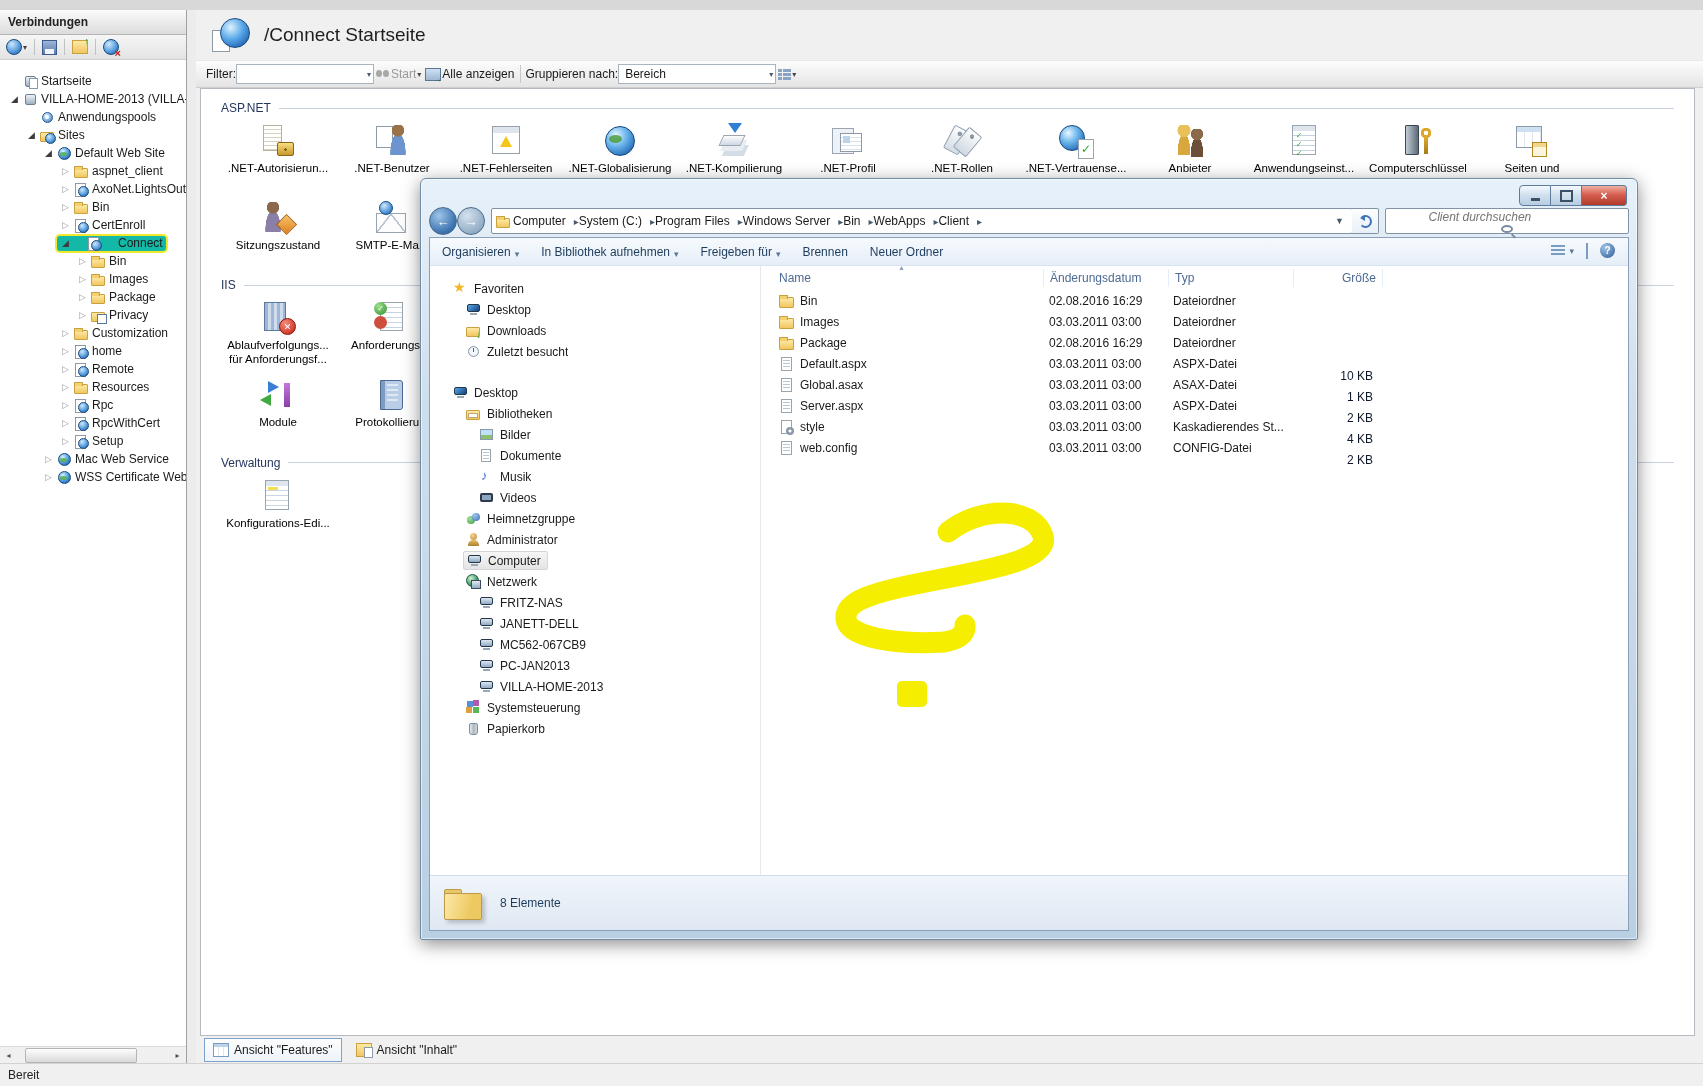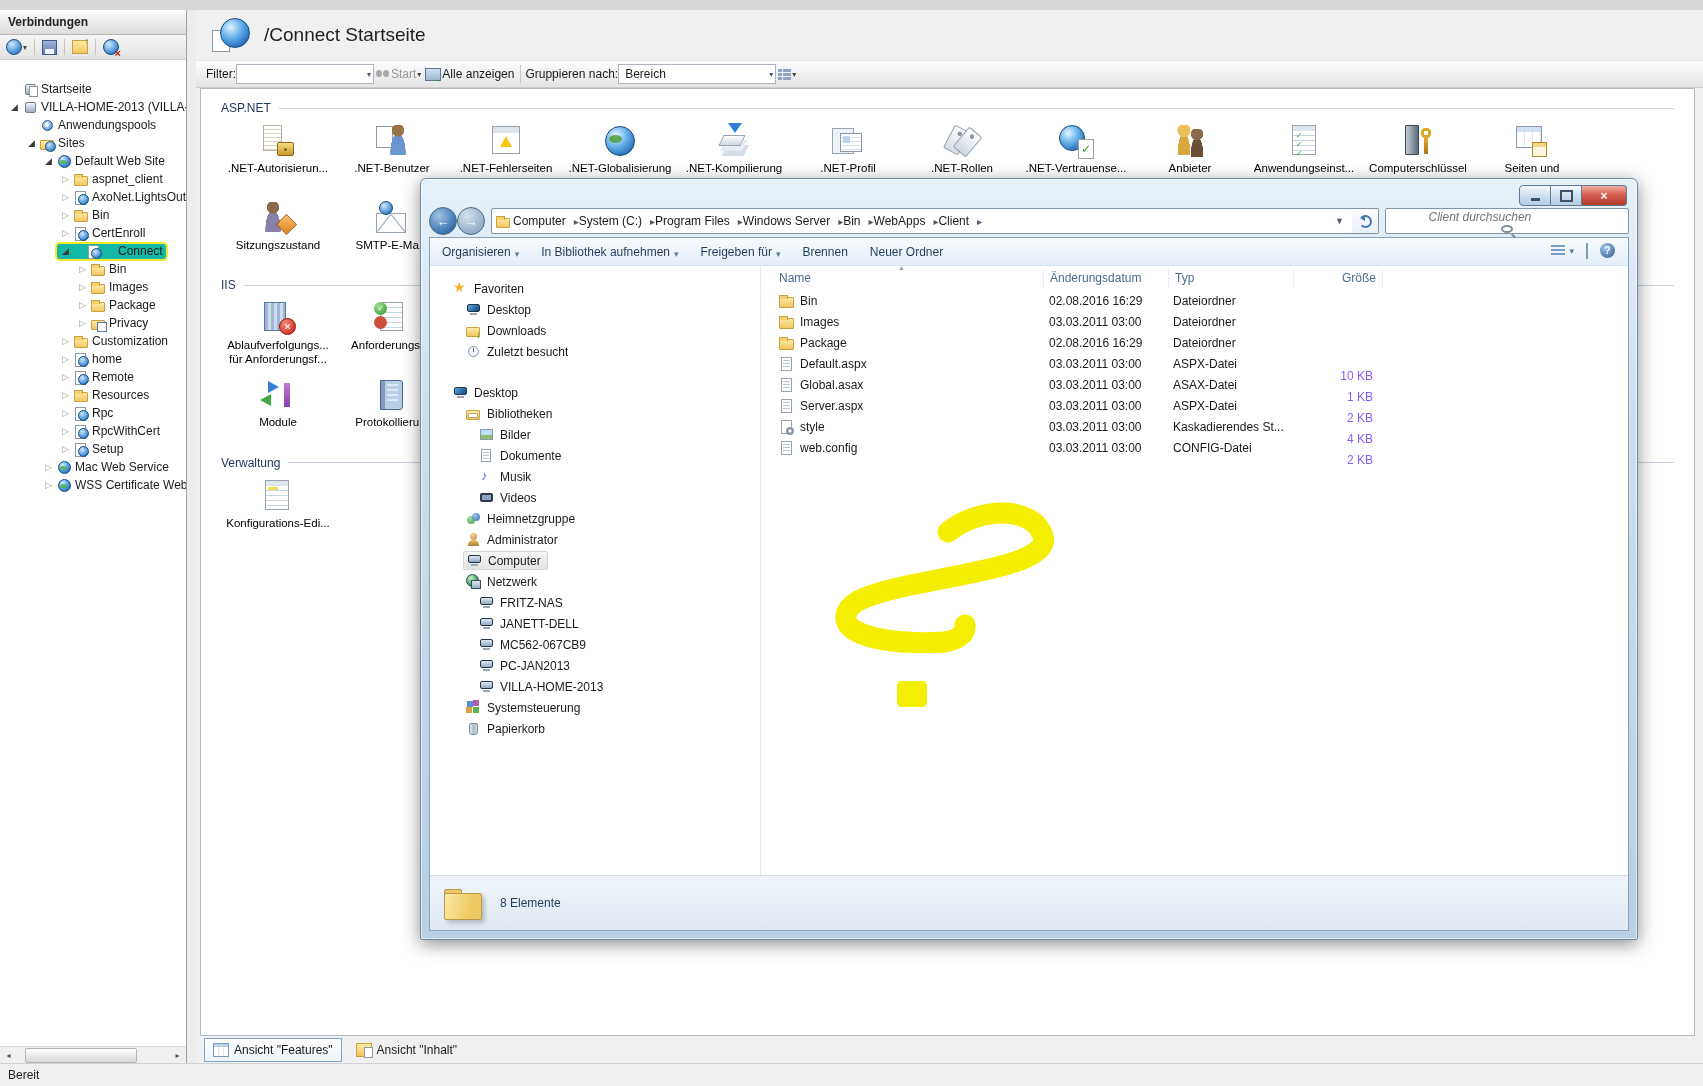--- a/index.html
+++ b/index.html
@@ -8,21 +8,21 @@
   
   .sidebar{position:absolute;left:0;top:10px;width:186px;bottom:22px;background:#fff;
            border-right:1px solid #a0a0a0;display:flex;flex-direction:column;}
   .sidebar-header{height:24px;line-height:24px;padding-left:8px;font-weight:bold;color:#222;
     background:linear-gradient(#fbfbfb,#dcdcdc);border-bottom:1px solid #b5b5b5;}
   .sidebar-toolbar{height:24px;display:flex;align-items:center;gap:3px;padding:0 4px;
     background:linear-gradient(#f6f6f6,#e3e3e3);border-bottom:1px solid #cfcfcf;}
   .tb-btn{display:flex;align-items:center;gap:1px;padding:2px;border-radius:2px;}
   .tb-sep{width:1px;height:16px;background:#c2c2c2;margin:0 2px;}
   .caret{font-size:8px;color:#444;}
-  .tree{flex:1;overflow:hidden;padding-top:20px;}
+  .tree{flex:1;overflow:hidden;padding-top:12px;}
   .tree-row{display:flex;align-items:center;height:18px;padding-left:6px;white-space:nowrap;}
   .indent{flex:none;display:inline-block;height:1px;}
   .rw{display:flex;align-items:center;gap:3px;padding:0 3px;border-radius:3px;}
   .tree-row.highlight .rw{background:#14b8a6;box-shadow:0 0 0 2px #f2e92e;gap:16px;}
   .exp{width:11px;flex:none;font-size:9px;color:#3c3c3c;text-align:center;}
   .tree-row.open>.rw>.exp::before{content:"◢";}
   .tree-row.closed>.rw>.exp::before{content:"▷";color:#9a9a9a;}
   .lbl{overflow:hidden;text-overflow:clip;}
   .hscroll{height:17px;background:#f0f0f0;border-top:1px solid #dcdcdc;display:flex;align-items:center;}
   .sb-arrow{width:17px;height:15px;text-align:center;font-size:8px;color:#505050;line-height:15px;}
@@ -261,21 +261,21 @@
   .col-head{display:flex;height:24px;align-items:center;color:#4c6a92;position:relative;}
   .col{padding:0 6px;border-right:1px solid #e4eef8;height:18px;line-height:18px;}
   .c-name{width:258px;}
   .c-date{width:112px;}
   .c-type{width:112px;}
   .c-size{width:76px;text-align:right;}
   .sort-arrow{position:absolute;left:125px;top:-2px;font-size:7px;color:#8aa0bc;}
   .file-row{display:flex;height:21px;align-items:center;}
   .file-row .cell{padding:0 6px;overflow:hidden;white-space:nowrap;}
   .file-row .c-name{display:flex;align-items:center;gap:5px;}
-  .file-row .c-size{color:#8b5cf6;margin-top:24px;}
+  .file-row .c-size{color:#0f172a;margin-top:24px;}
   .fic{width:16px;height:16px;position:relative;flex:none;display:inline-block;}
   .exp-status{height:54px;flex:none;background:linear-gradient(#f0f5fb,#dfe8f2);border-top:1px solid #cfdcEA;
       display:flex;align-items:center;gap:16px;padding-left:14px;color:#1e3c5c;}
   .big-folder{width:40px;height:34px;position:relative;}
   .big-folder::before{content:"";position:absolute;left:0;top:3px;width:16px;height:8px;border-radius:2px 2px 0 0;
       background:#e8c868;border:1px solid #bd9a45;}
   .big-folder::after{content:"";position:absolute;inset:7px 2px 0 0;border-radius:2px;
       background:linear-gradient(105deg,#fce9a8,#eec961 70%);border:1px solid #bd9a45;box-shadow:3px 3px 4px rgba(0,0,0,.2);}
   
   .hdr-icon{width:38px;height:34px;position:relative;}

